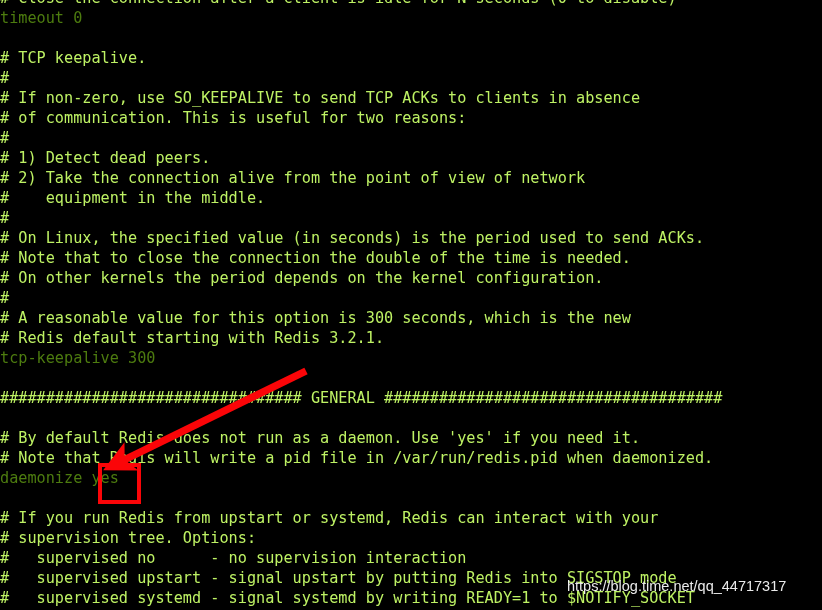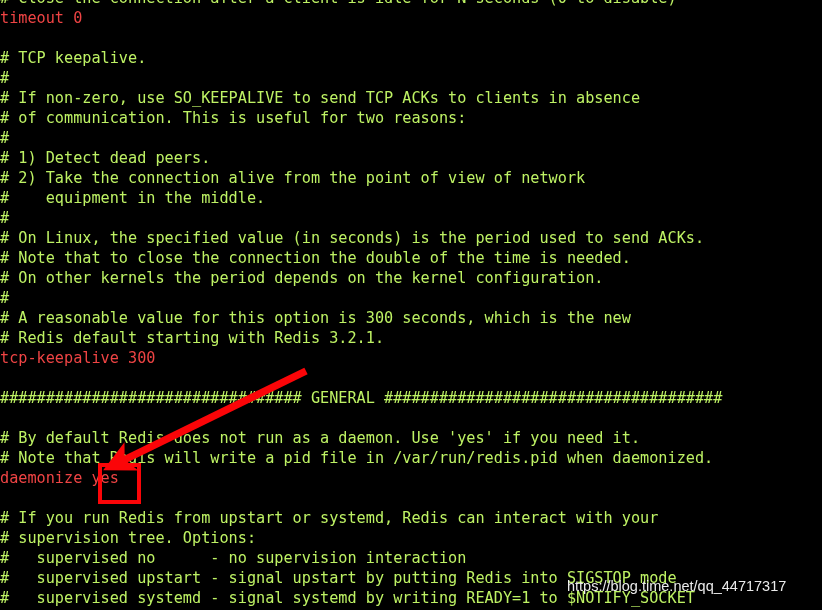--- a/index.html
+++ b/index.html
@@ -32,21 +32,21 @@
     line-height: 20px;
     letter-spacing: 0px;
     white-space: pre;
   }
   .ln {
     height: 20px;
     white-space: pre;
     overflow: hidden;
   }
   .cmt { color: #bef264; }
-  .txt { color: #ef4444; }
+  .txt { color: #4d7c0f; }
   .blank { color: #000; }
 
   
   #annot-arrow {
     position: absolute;
     left: 0;
     top: 0;
     width: 822px;
     height: 610px;
     pointer-events: none;

